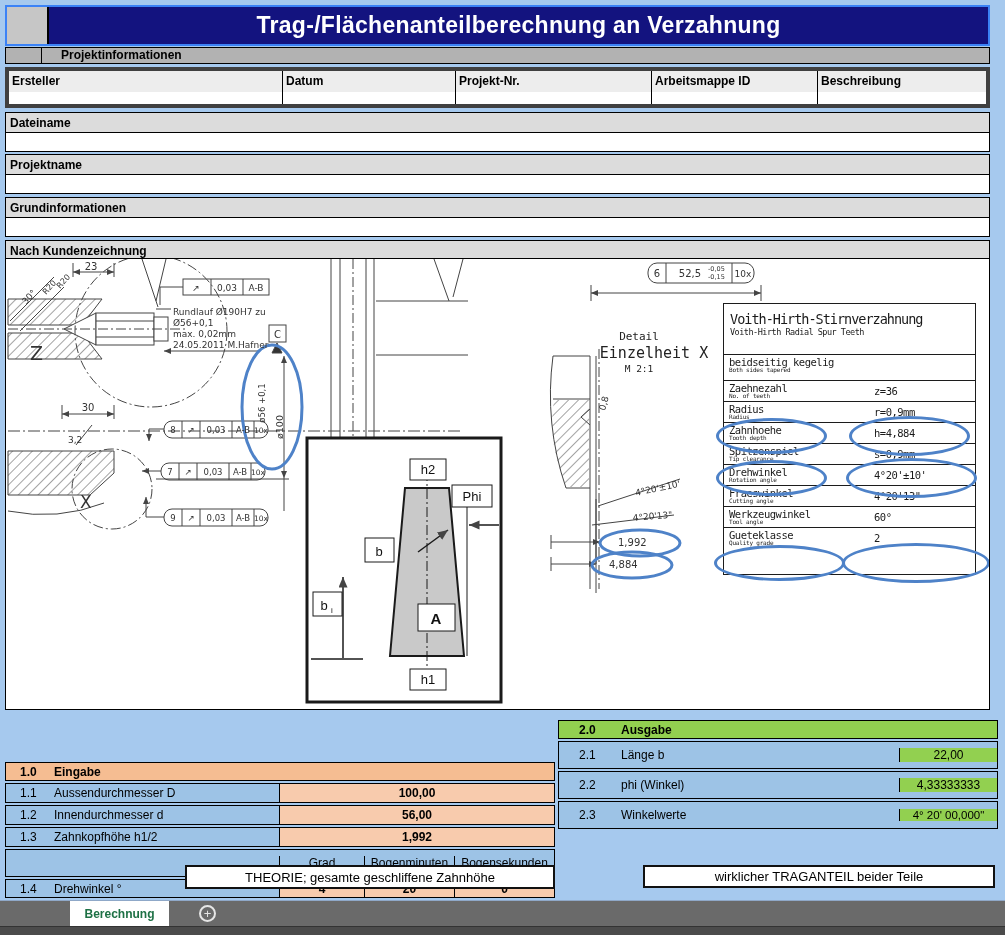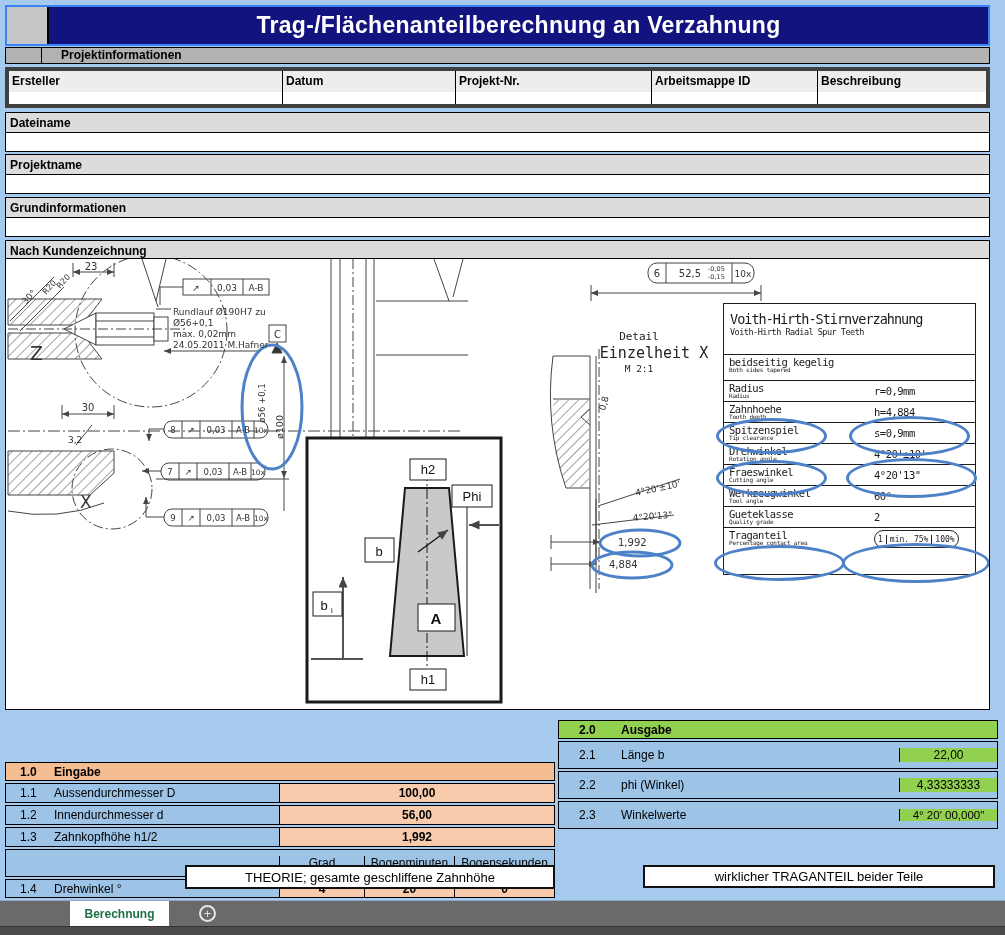--- a/index.html
+++ b/index.html
@@ -326,20 +326,25 @@
     <div class="ab voith">
       <div class="voith-title-block">
         <div class="voith-title">Voith-Hirth-Stirnverzahnung</div>
         <div class="voith-subtitle">Voith-Hirth Radial Spur Teeth</div>
       </div>
       <div class="vrow tall">
         <div class="vde">beidseitig kegelig</div>
         <div class="ven">Both sides tapered</div>
       </div>
       <div class="vrow">
+        <div class="vde">Zaehnezahl</div>
+        <div class="ven">No. of teeth</div>
+        <div class="vval">z=36</div>
+      </div>
+      <div class="vrow">
         <div class="vde">Radius</div>
         <div class="ven">Radius</div>
         <div class="vval">r=0,9mm</div>
       </div>
       <div class="vrow">
         <div class="vde">Zahnhoehe</div>
         <div class="ven">Tooth depth</div>
         <div class="vval">h=4,884</div>
       </div>
       <div class="vrow">
@@ -359,29 +364,20 @@
       </div>
       <div class="vrow">
         <div class="vde">Werkzeugwinkel</div>
         <div class="ven">Tool angle</div>
         <div class="vval">60°</div>
       </div>
       <div class="vrow">
         <div class="vde">Gueteklasse</div>
         <div class="ven">Quality grade</div>
         <div class="vval">2</div>
-      </div>
-      <div class="vrow last">
-        <div class="vde">Traganteil</div>
-        <div class="ven">Percentage contact area</div>
-        <div class="tragbox">
-          <span>1</span>
-          <span>min. 75%</span>
-          <span>100%</span>
-        </div>
       </div>
 
       <div class="bluellipse" style="left:-8px;top:114px;width:105px;height:30px"></div>
       <div class="bluellipse" style="left:125px;top:112px;width:115px;height:34px"></div>
       <div class="bluellipse" style="left:-8px;top:156px;width:105px;height:30px"></div>
       <div class="bluellipse" style="left:122px;top:154px;width:125px;height:34px"></div>
       <div class="bluellipse" style="left:-10px;top:241px;width:125px;height:30px"></div>
       <div class="bluellipse" style="left:118px;top:239px;width:142px;height:34px"></div>
     </div>
   </div>

